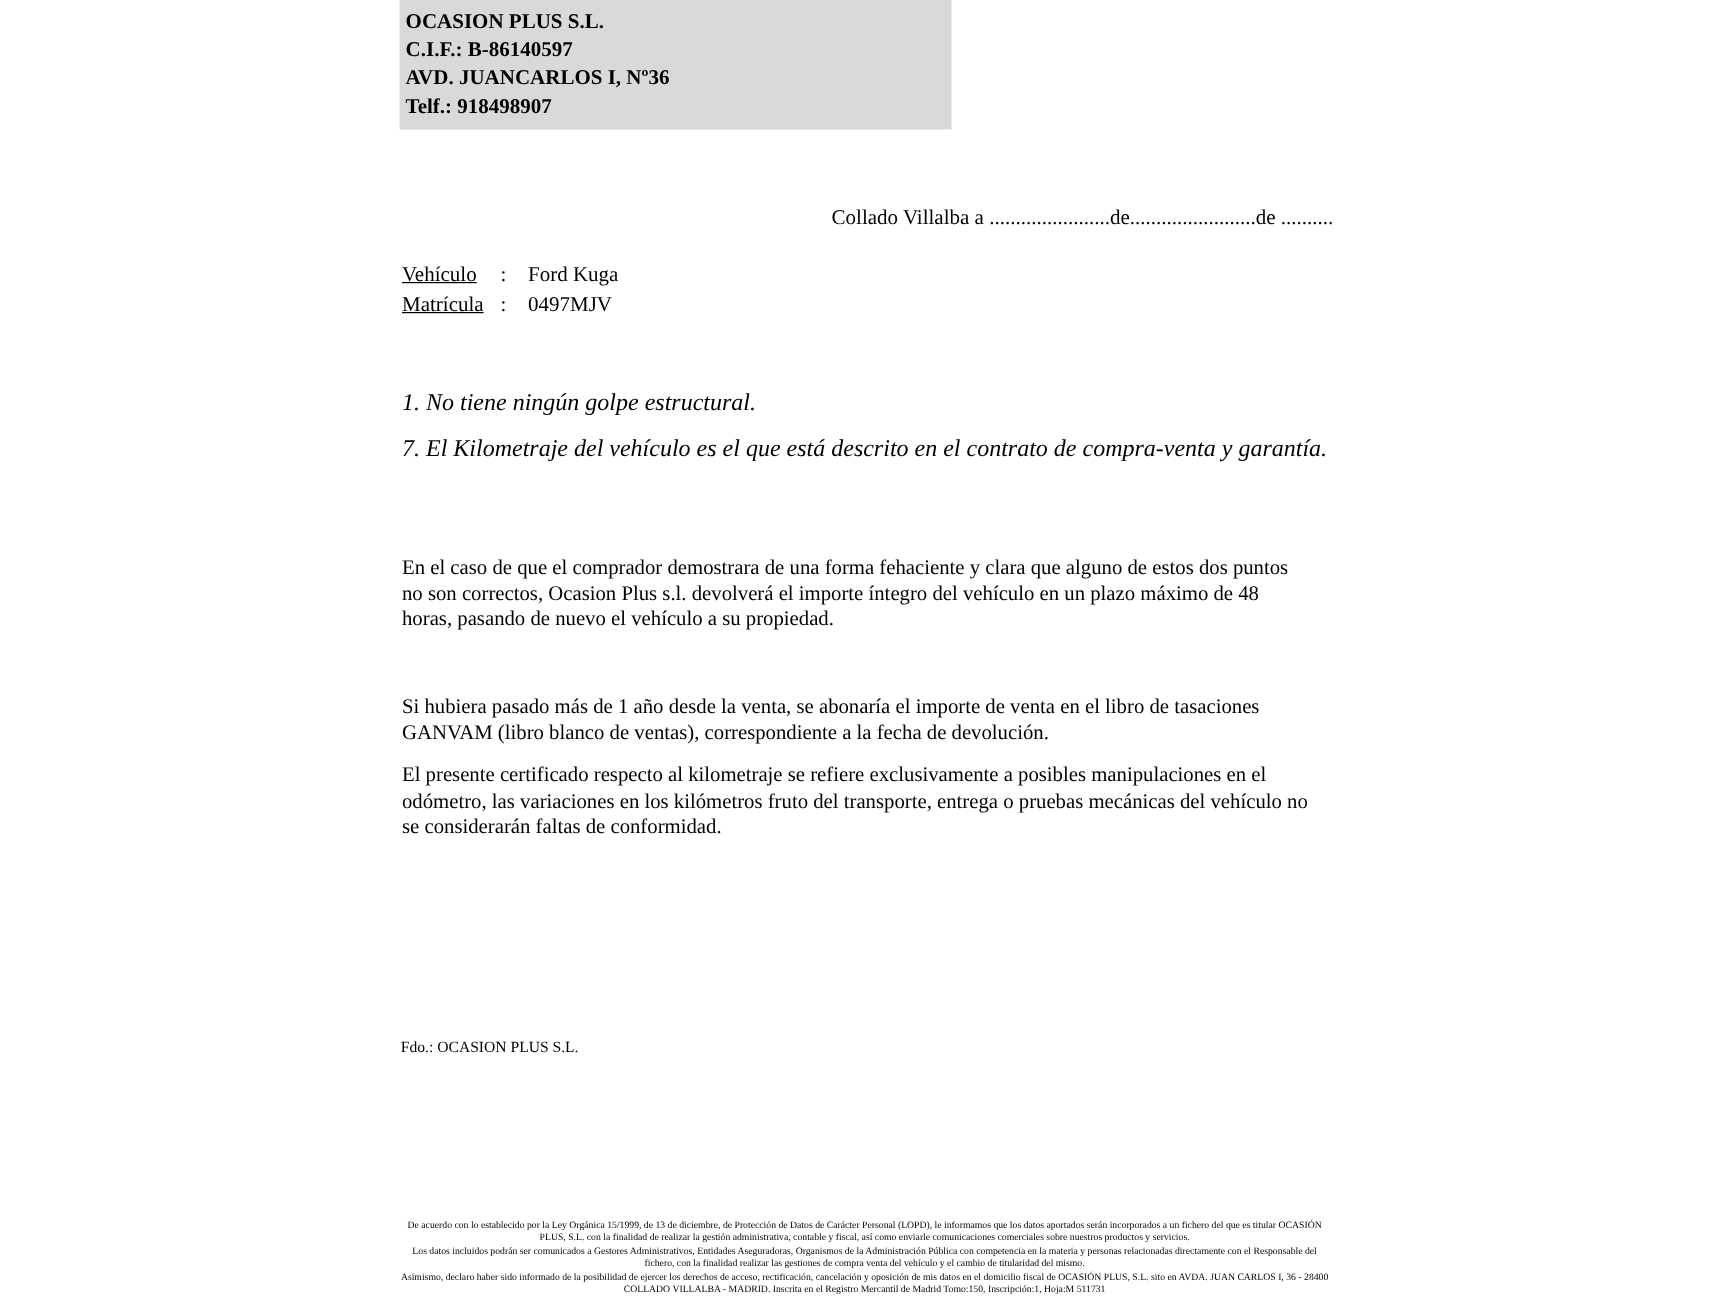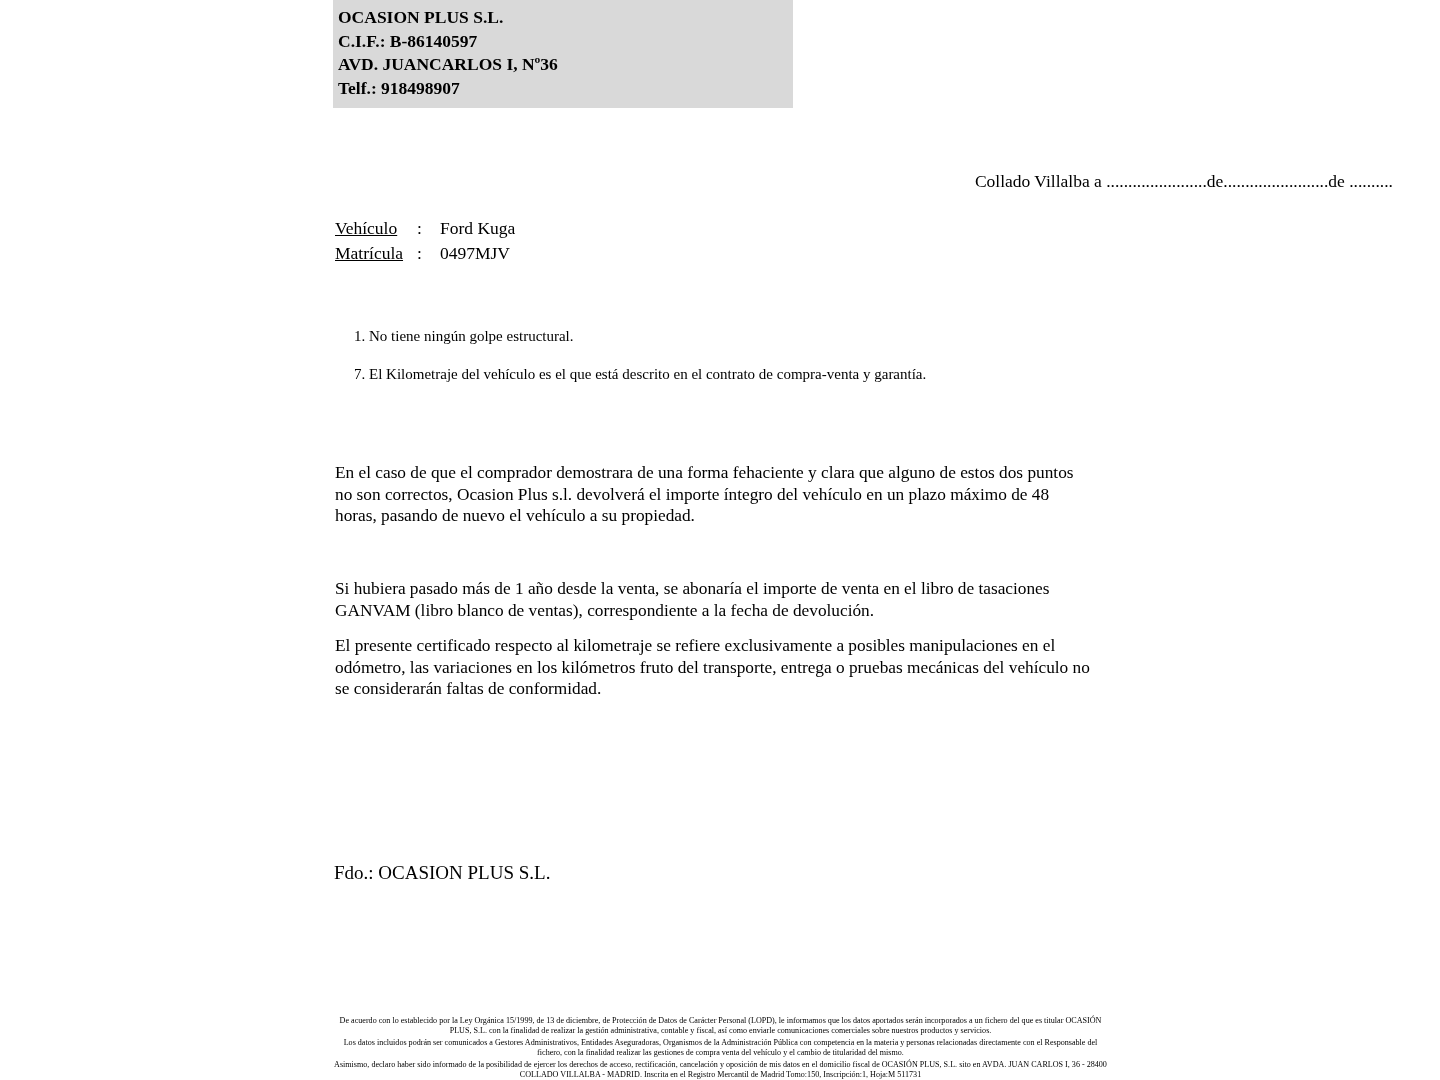--- a/index.html
+++ b/index.html
@@ -41,21 +41,21 @@
     padding-left: 5px;
     white-space: nowrap;
   }
 
   
   .date-line {
     position: absolute;
     left: 333px;
     top: 170px;
     width: 1060px;
-    text-align: right;
+    text-align: left;
     font-size: 17.5px;
     line-height: 22px;
     padding-left: 360px;
     box-sizing: border-box;
   }
 
   
   .certifica {
     position: absolute;
     left: 335px;
@@ -77,24 +77,25 @@
   }
   .cert-sep {
     width: 23px;
     display: inline-block;
   }
   .cert-value { display: inline-block; }
 
   
   .point {
     position: absolute;
-    left: 354px;
-    font-size: 15px;
+    left: 335px;
+    font-size: 20px;
     line-height: 22px;
     white-space: nowrap;
+    font-style: italic;
   }
   .point-1 { top: 325px; }
   .point-2 { top: 363px; }
 
   
   .para {
     position: absolute;
     left: 335px;
     width: 760px;
     font-size: 17.3px;
@@ -105,21 +106,21 @@
   .para-1 { top: 440px; }
   .para-2 { top: 518px; }
   .para-3 { top: 556px; }
   .para-4 { top: 613px; }
 
   
   .signature {
     position: absolute;
     left: 334px;
     top: 862px;
-    font-size: 19px;
+    font-size: 13px;
     line-height: 22px;
     white-space: nowrap;
   }
 
   
   .legal {
     position: absolute;
     left: 333px;
     top: 1016px;
     width: 775px;

